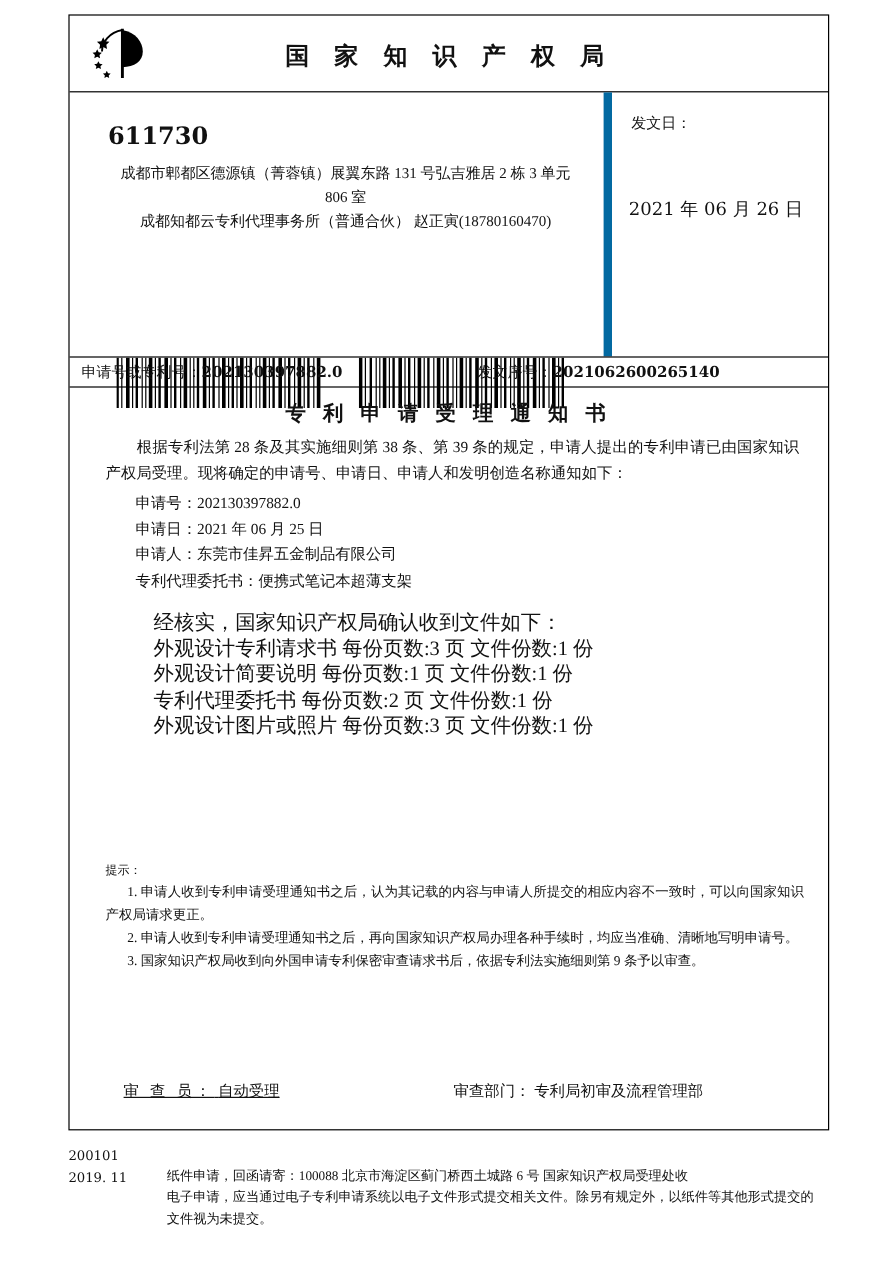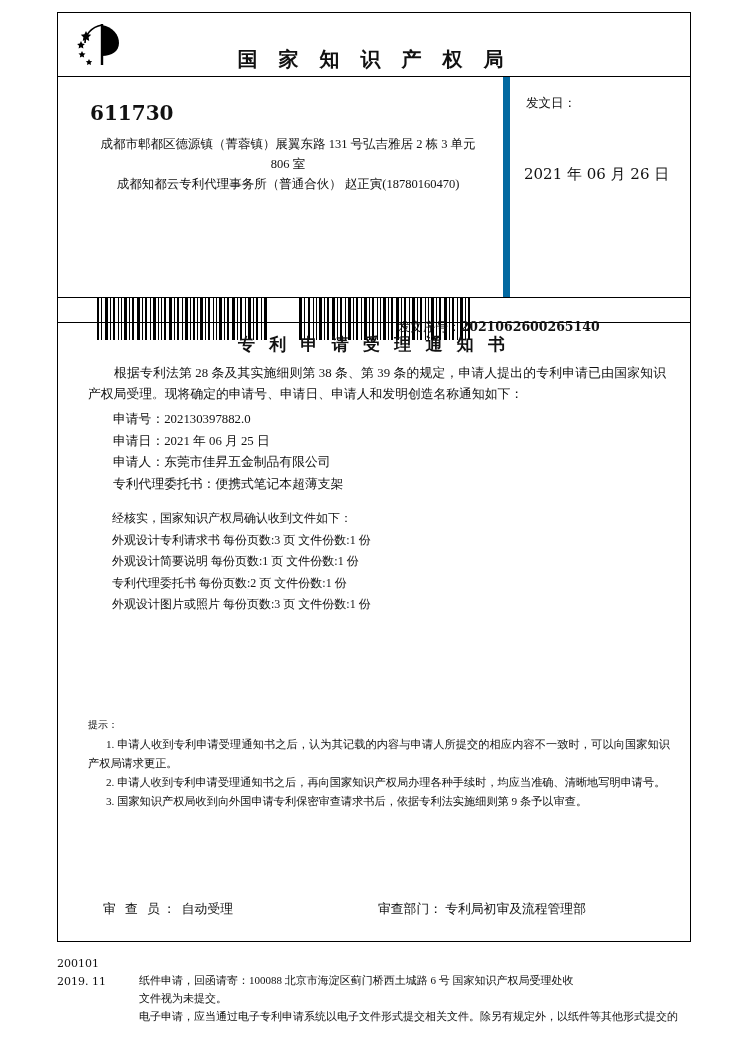--- a/index.html
+++ b/index.html
@@ -48,21 +48,20 @@
   }
   .header-title {
     position: absolute;
     left: 0; right: 0;
     top: 20px;
     text-align: center;
     font-size: 20px;
     font-weight: bold;
     letter-spacing: 7px;
     font-family: "DejaVu Serif", "Liberation Serif", serif;
-    margin-top: 13px;
   }
   
   .addr-block {
     position: absolute;
     left: 0;
     top: 64px;
     width: 452px;
     height: 220px;
     box-sizing: border-box;
     border-right: 7px solid #0369a1;
@@ -138,21 +137,20 @@
   }
   .num-app {
     position: absolute;
     left: 10px;
     top: 4px;
   }
   .num-doc {
     position: absolute;
     left: 340px;
     top: 4px;
-    margin-top: 17px;
   }
   .numbers-row b {
     font-family: "DejaVu Serif", "Liberation Serif", serif;
   }
   
   .doc-title {
     position: absolute;
     left: 0; right: 0;
     top: 320px;
     text-align: center;
@@ -172,23 +170,23 @@
   }
   .fields {
     position: absolute;
     left: 55px;
     top: 396px;
     font-size: 12.8px;
     line-height: 21.5px;
   }
   .docs-received {
     position: absolute;
-    left: 54px;
+    left: 70px;
     top: 495px;
-    font-size: 12px;
+    font-size: 17px;
     line-height: 21.5px;
   }
   
   .notes-label {
     position: absolute;
     left: 30px;
     top: 705px;
     font-size: 10px;
     font-family: Liberation Serif, serif;
   }
@@ -208,20 +206,21 @@
   .sig {
     position: absolute;
     left: 0;
     right: 0;
     top: 888px;
     font-size: 12.8px;
   }
   .sig-examiner {
     position: absolute;
     left: 45px;
+    text-decoration: underline;
   }
   .sig-dept {
     position: absolute;
     left: 320px;
   }
   .sp { letter-spacing: 3px; }
   
   .footer {
     position: absolute;
     left: 57px;
@@ -374,20 +373,23 @@
         </svg>
       </div>
     </div>
 
     <div class="date-block">
       <div class="date-label">发文日：</div>
       <div class="date-value">2021 年 06 月 26 日</div>
     </div>
 
     <div class="numbers-row">
+      <div class="num-app">
+        <span>申请号或专利号：</span><b>202130397882.0</b>
+      </div>
       <div class="num-doc">
         <span>发文序号：</span><b>2021062600265140</b>
       </div>
     </div>
 
     <div class="doc-title">专 利 申 请 受 理 通 知 书</div>
 
     <div class="para">根据专利法第 28 条及其实施细则第 38 条、第 39 条的规定，申请人提出的专利申请已由国家知识产权局受理。现将确定的申请号、申请日、申请人和发明创造名称通知如下：</div>
 
     <div class="fields">
@@ -433,17 +435,17 @@
 
   </div>
 
   <div class="footer">
     <div class="footer-left">
       <div>200101</div>
       <div>2019. 11</div>
     </div>
     <div class="footer-right">
       <div>纸件申请，回函请寄：100088 北京市海淀区蓟门桥西土城路 6 号  国家知识产权局受理处收</div>
+      <div>电子申请，应当通过电子专利申请系统以电子文件形式提交相关文件。除另有规定外，以纸件等其他形式提交的</div>
       <div>文件视为未提交。</div>
-      <div>电子申请，应当通过电子专利申请系统以电子文件形式提交相关文件。除另有规定外，以纸件等其他形式提交的</div>
     </div>
   </div>
 </div>
 
 </body></html>

